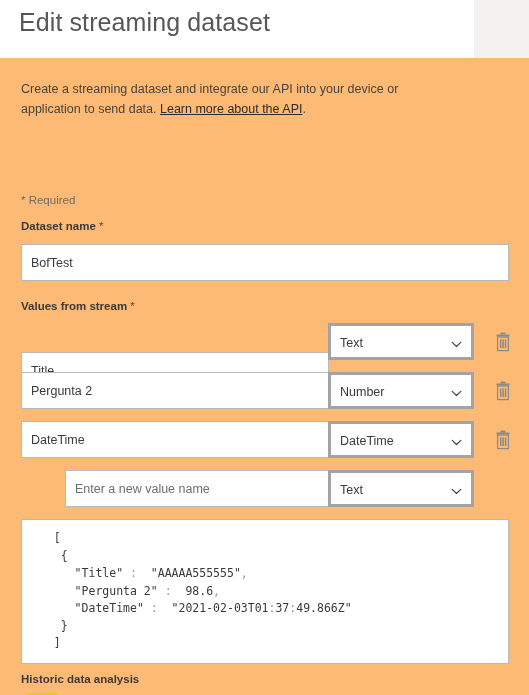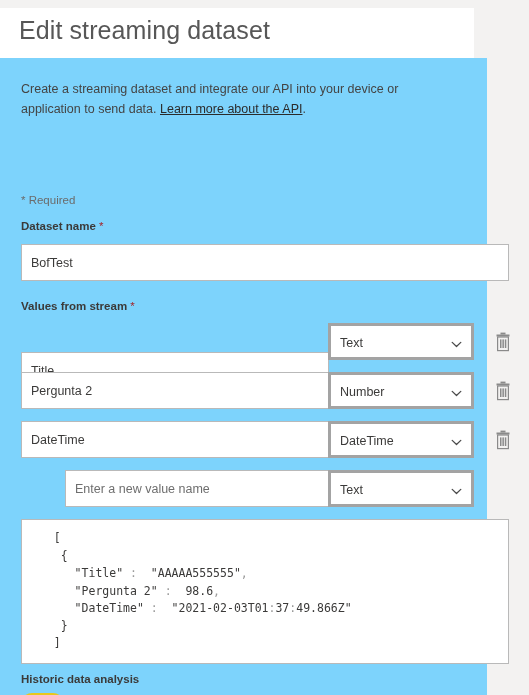--- a/index.html
+++ b/index.html
@@ -16,43 +16,43 @@
   }
   .page {
     position: relative;
     width: 529px;
     height: 695px;
     background: #f3f2f1;
   }
   
   .header {
     position: absolute;
-    left: 0; top: 8px;
+    left: 0; top: 0;
     width: 474px;
     height: 58px;
     background: #ffffff;
     box-sizing: border-box;
   }
   .page-title {
     position: absolute;
     left: 19px;
     top: 8px;
     font-size: 25px;
     font-weight: 400;
     color: #575757;
     letter-spacing: 0.1px;
     white-space: nowrap;
   }
   
   .body {
     position: absolute;
     left: 0; top: 58px;
-    width: 487px;
+    width: 529px;
     height: 637px;
-    background: #7dd3fc;
+    background: #fdba74;
   }
   .intro {
     position: absolute;
     left: 21px;
     top: 21px;
     width: 430px;
     font-size: 12.5px;
     line-height: 20px;
     color: #444444;
   }

